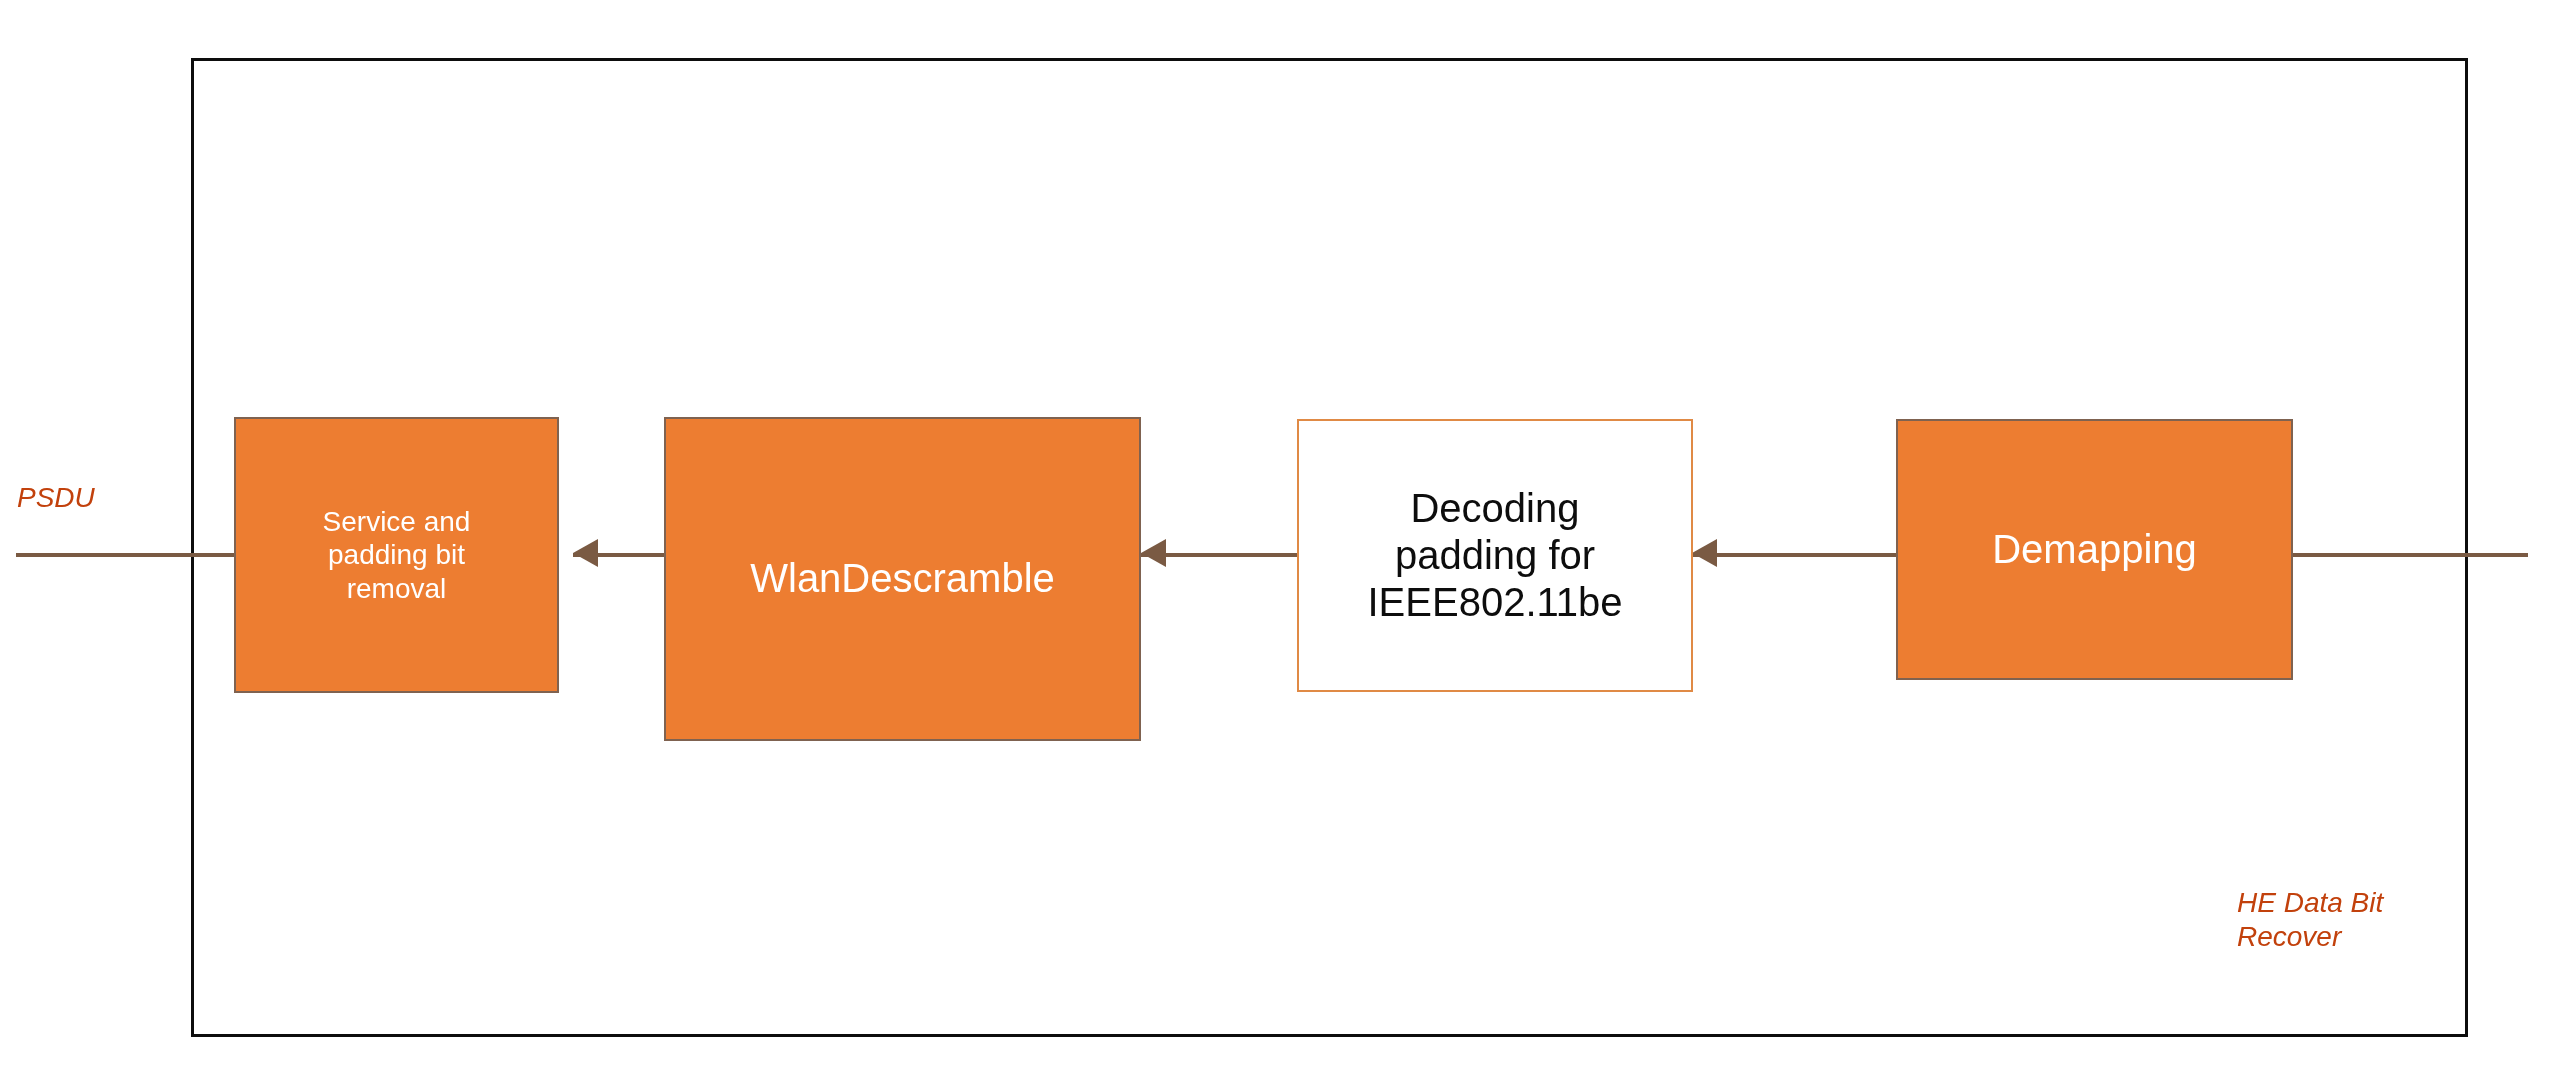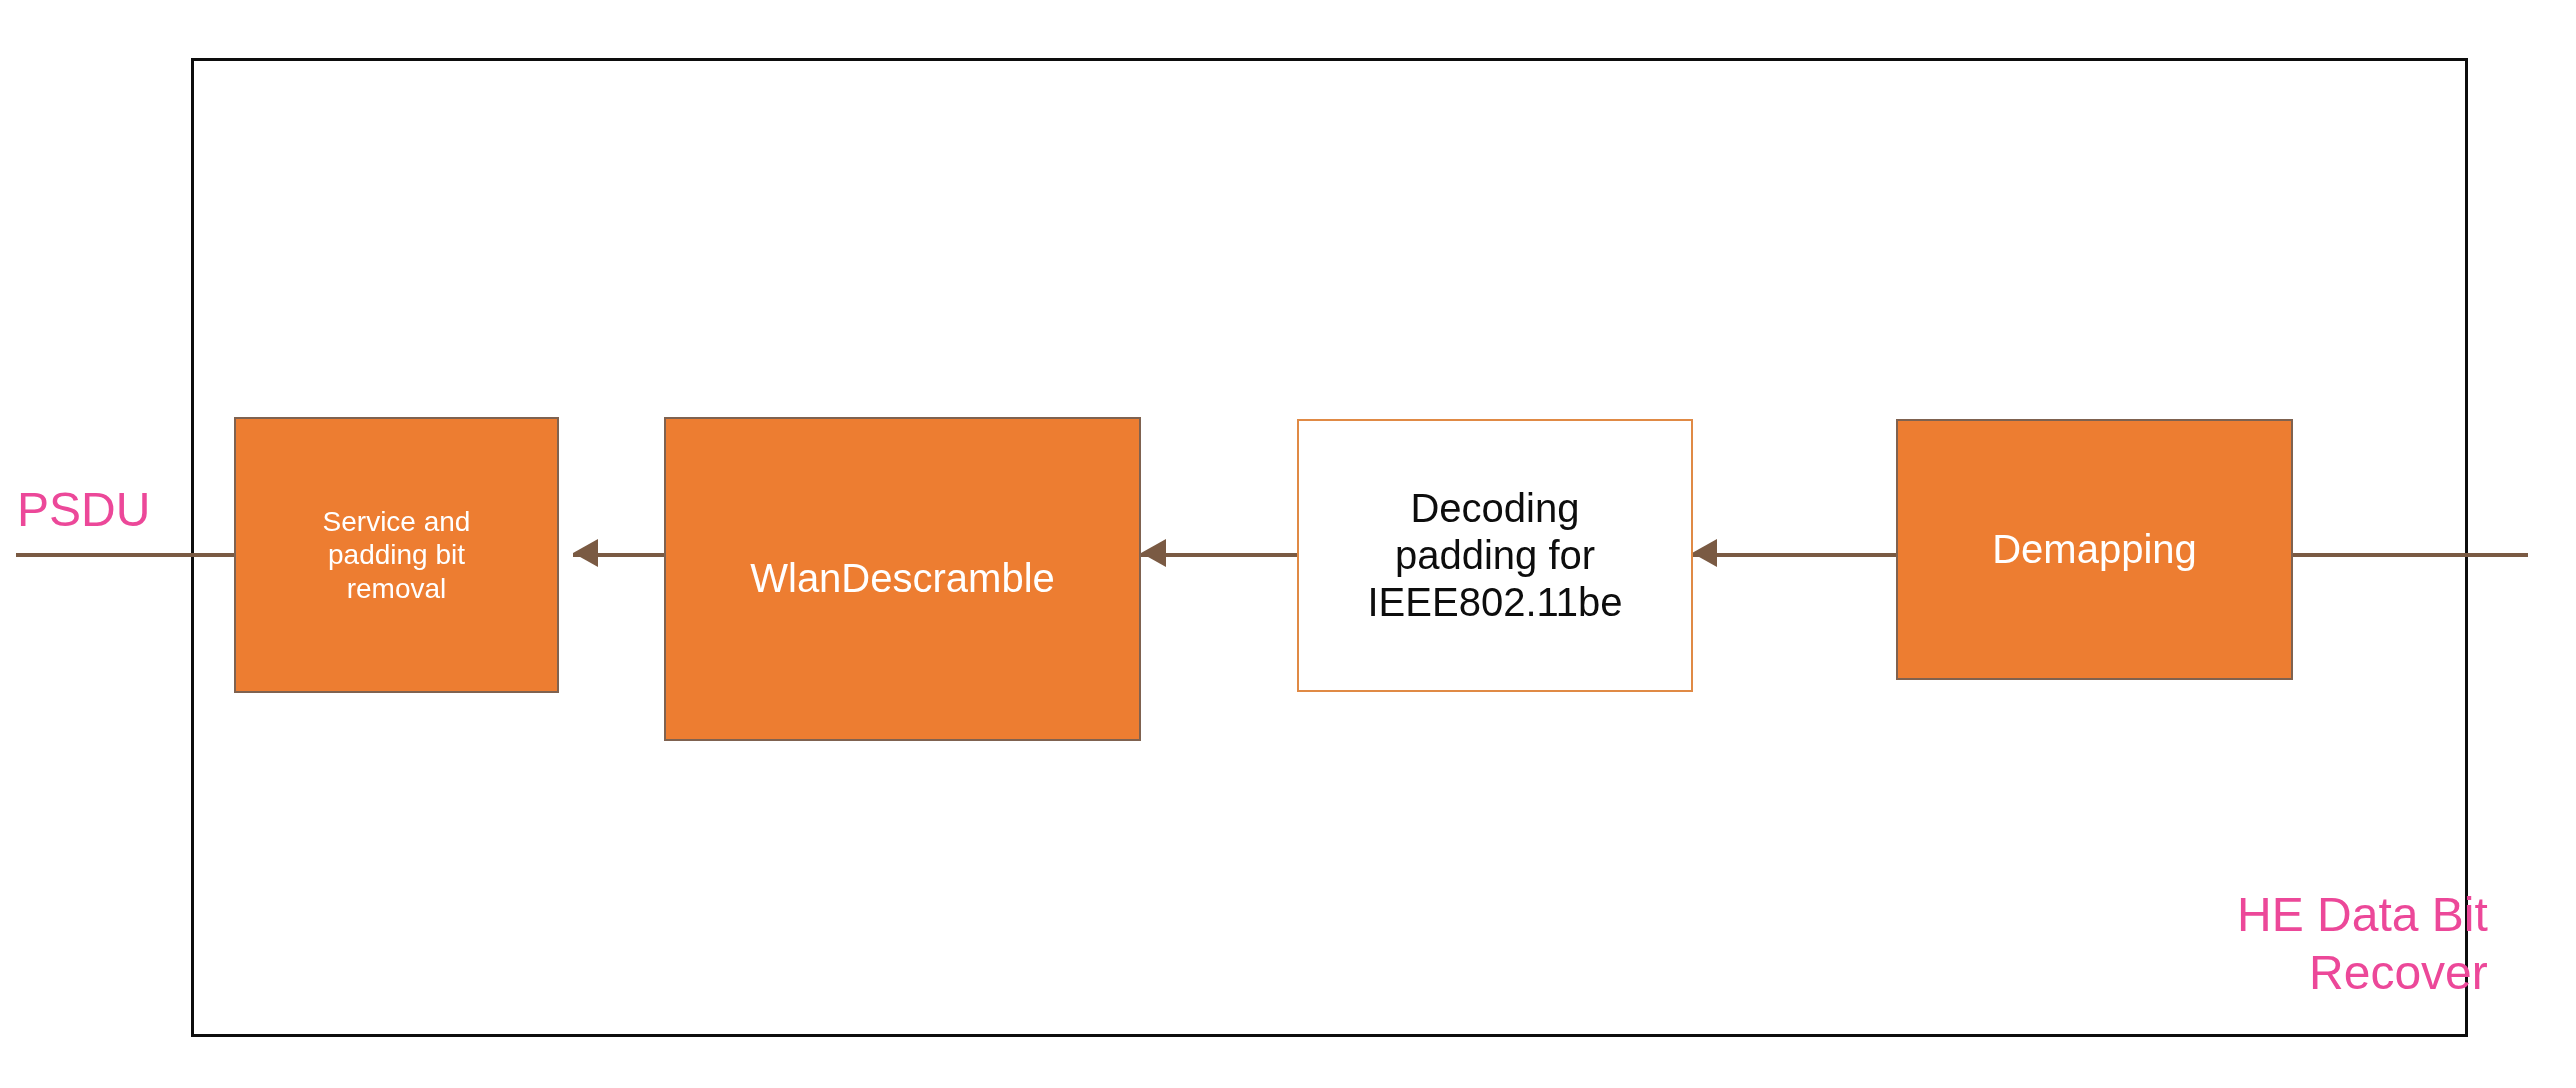--- a/index.html
+++ b/index.html
@@ -87,27 +87,28 @@
   #arrow-2     { left: 1141px; top: 539px; }
   
   #conn-3      { left: 1692px; top: 553px; width: 206px; }
   #arrow-3     { left: 1692px; top: 539px; }
   
   #conn-4      { left: 2293px; top: 553px; width: 235px; }
 
   
   .label {
     position: absolute;
-    color: #ec4899;
-    font-size: 48px;
+    color: #c2410c;
+    font-size: 28px;
     line-height: 1.2;
     white-space: pre-line;
+    font-style: italic;
   }
   #label-psdu       { left: 17px;   top: 481px; }
-  #label-he-data    { left: 2237px; top: 886px; text-align: right; }
+  #label-he-data    { left: 2237px; top: 886px; text-align: left; }
 </style>
 </head>
 <body>
 
 <div id="stage">
 
   <div class="outer-frame"></div>
 
   <div class="conn" id="conn-psdu"></div>
 

